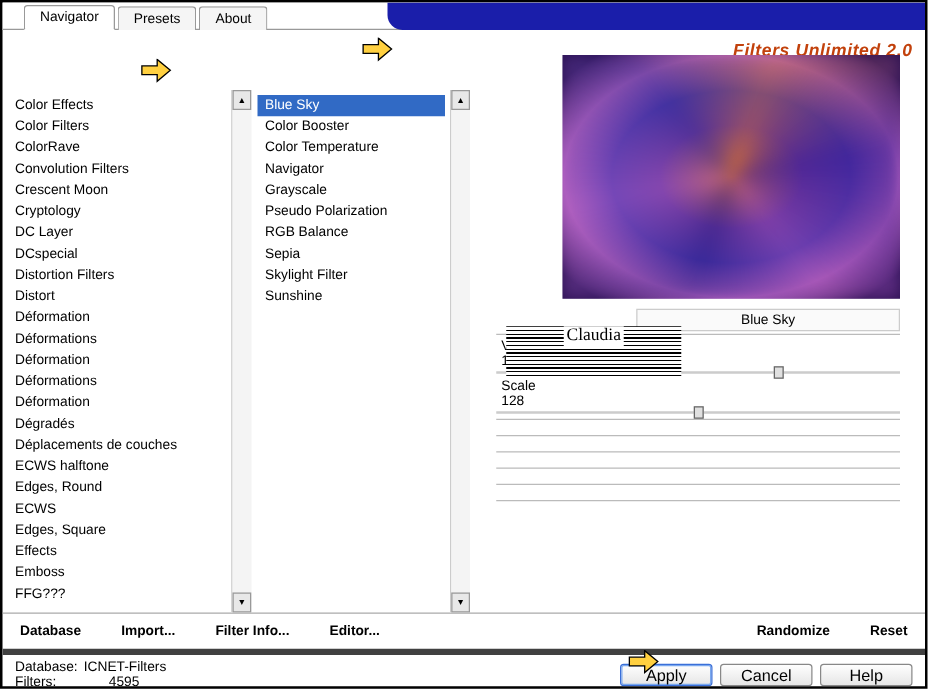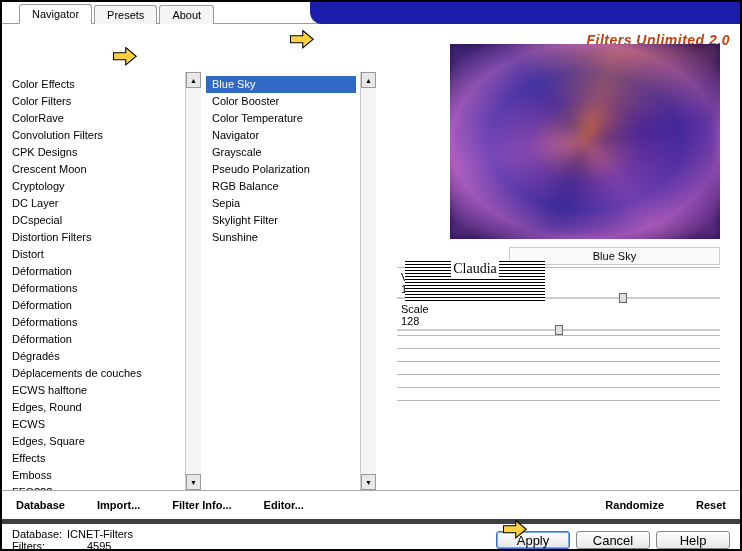--- a/index.html
+++ b/index.html
@@ -246,21 +246,20 @@
   </div>
 </div>
 
 <div class="main">
   <div class="list-col">
     <div class="listbox" id="cat-list">
         <div class="list-item">Color Effects</div>
         <div class="list-item">Color Filters</div>
         <div class="list-item">ColorRave</div>
         <div class="list-item">Convolution Filters</div>
-        <div class="list-item">CPK Designs</div>
         <div class="list-item">Crescent Moon</div>
         <div class="list-item">Cryptology</div>
         <div class="list-item">DC Layer</div>
         <div class="list-item">DCspecial</div>
         <div class="list-item">Distortion Filters</div>
         <div class="list-item">Distort</div>
         <div class="list-item">Déformation</div>
         <div class="list-item">Déformations</div>
         <div class="list-item">Déformation</div>
         <div class="list-item">Déformations</div>

